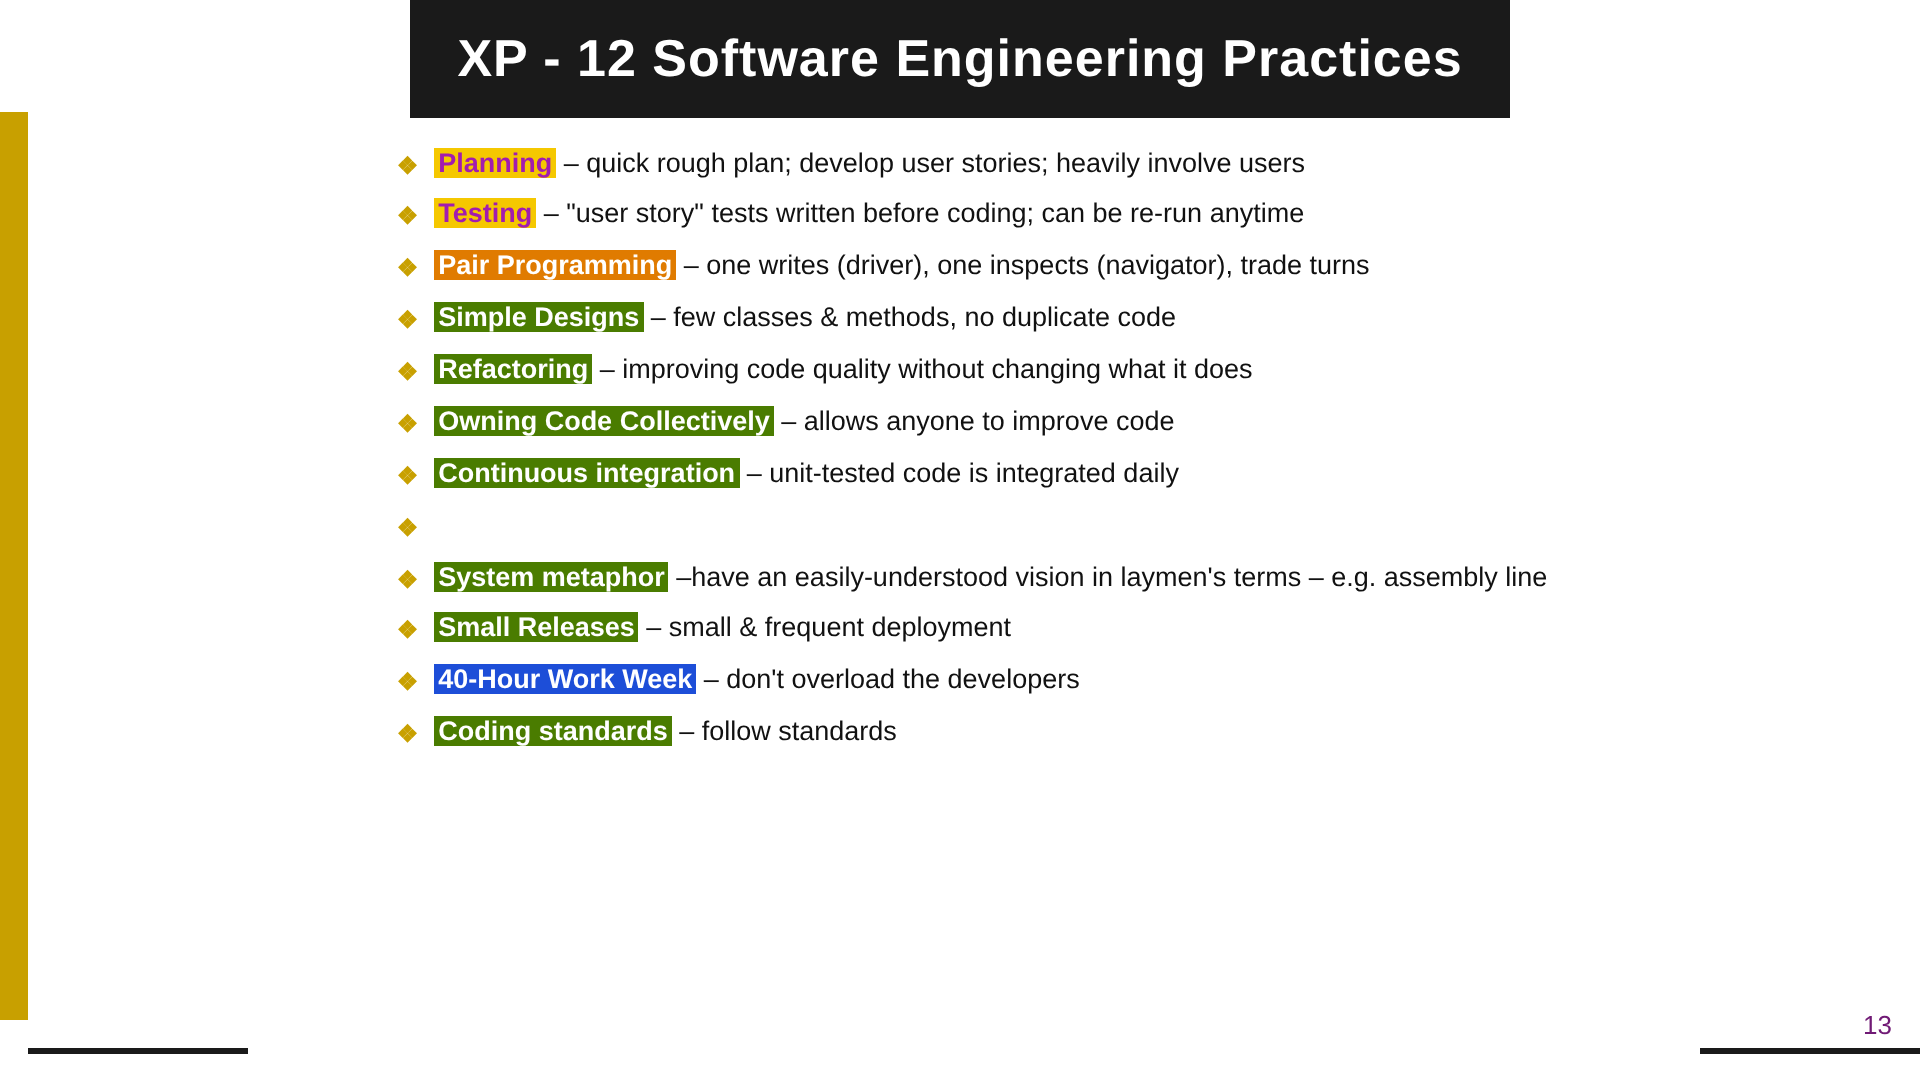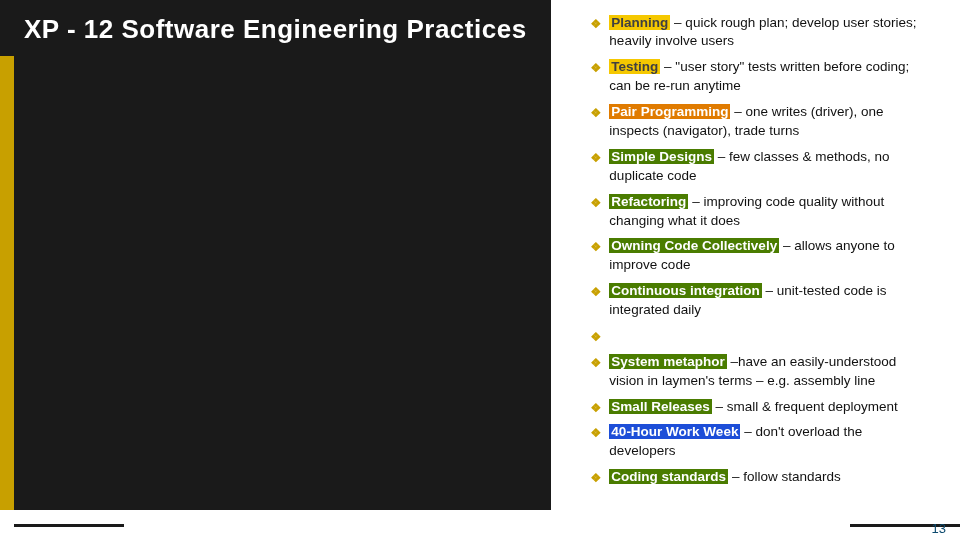--- a/index.html
+++ b/index.html
@@ -11,21 +11,22 @@
       overflow: hidden;
       position: relative;
     }
 
     .slide {
       width: 960px;
       height: 540px;
       background: #ffffff;
       position: relative;
       display: flex;
-      flex-direction: row;
+      flex-direction: column;
+      align-items: center;
     }
 
     .header {
       background: #1a1a1a;
       color: #ffffff;
       padding: 14px 24px;
       font-size: 26px;
       font-weight: bold;
       letter-spacing: 0.5px;
     }
@@ -65,21 +66,21 @@
       flex-shrink: 0;
       font-weight: bold;
     }
 
     .bullet-text {
       flex: 1;
     }
 
     .highlight-yellow {
       background: #f5c800;
-      color: #404040;
+      color: #a21caf;
       font-weight: bold;
       padding: 0 2px;
     }
 
     .highlight-orange {
       background: #e07b00;
       color: #fff;
       font-weight: bold;
       padding: 0 2px;
       margin-top: 44px;
@@ -130,24 +131,24 @@
     .footer-line-right {
       height: 3px;
       background: #1a1a1a;
       width: 110px;
       margin-left: auto;
       margin-right: 0;
     }
 
     .page-number {
       position: absolute;
-      bottom: 4px;
+      bottom: 20px;
       right: 14px;
       font-size: 13px;
-      color: #0c4a6e;
+      color: #701a75;
     }
   </style>
 </head>
 <body>
 
 <div class="slide">
   <div class="header">
     <span>XP - 12 Software Engineering  Practices</span>
   </div>
 

